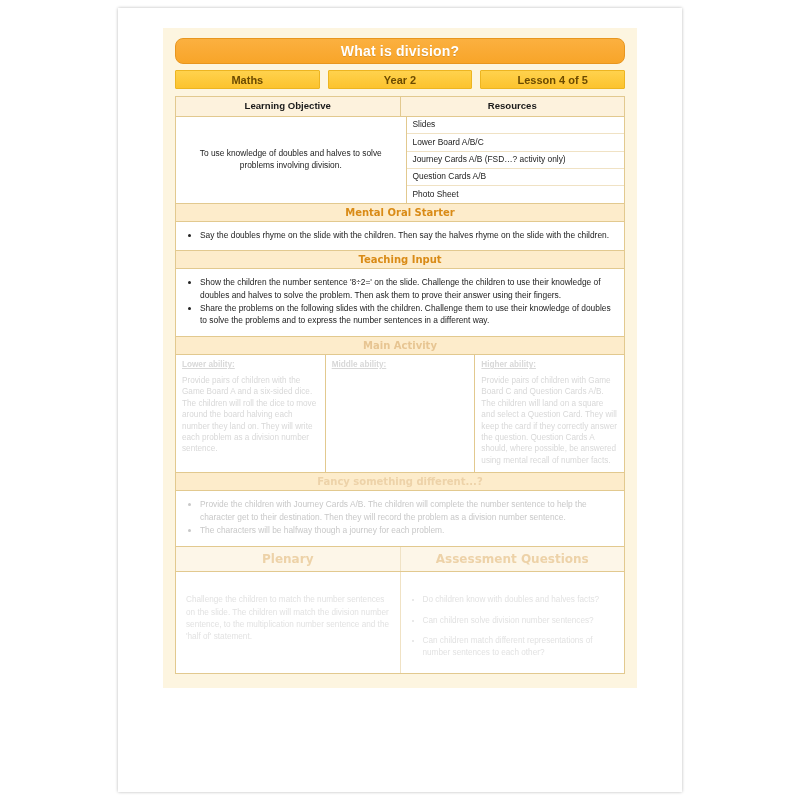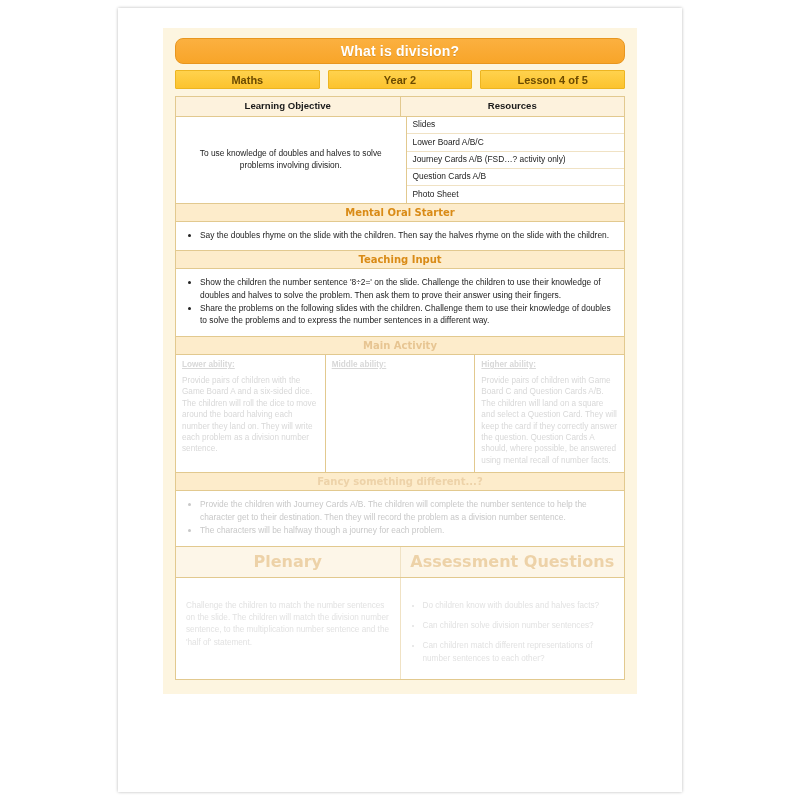--- a/index.html
+++ b/index.html
@@ -167,21 +167,21 @@
     text-decoration: underline;
     margin-bottom: 4px;
     color: #d8d8d8;
   }
 
   .two-head { display: flex; }
   .two-head > div {
     flex: 1;
     text-align: center;
     font-weight: bold;
-    font-size: 16px;
+    font-size: 12px;
     color: #edd2a8;
     padding: 4px 4px;
     background: #fdf6e8;
     font-family: "DejaVu Sans", sans-serif;
   }
   .two-head > div + div { border-left: 1px solid #f0e2c4; }
 
   .two-body { display: flex; min-height: 96px; }
   .two-body > div {
     flex: 1;

